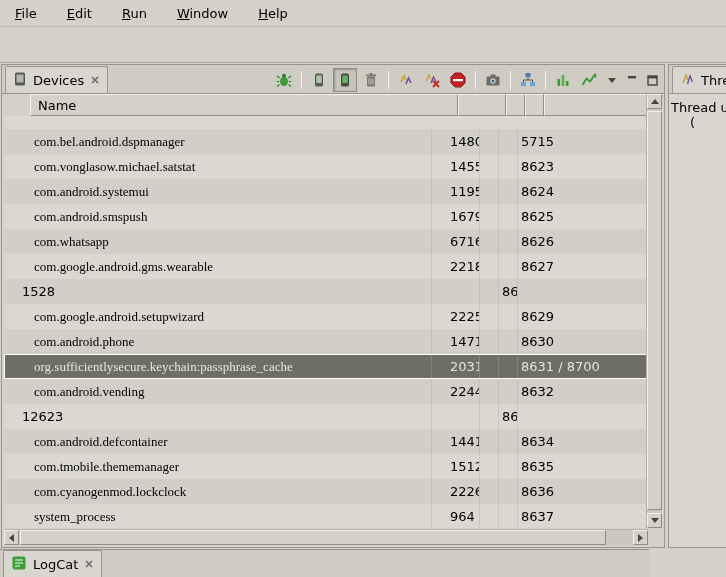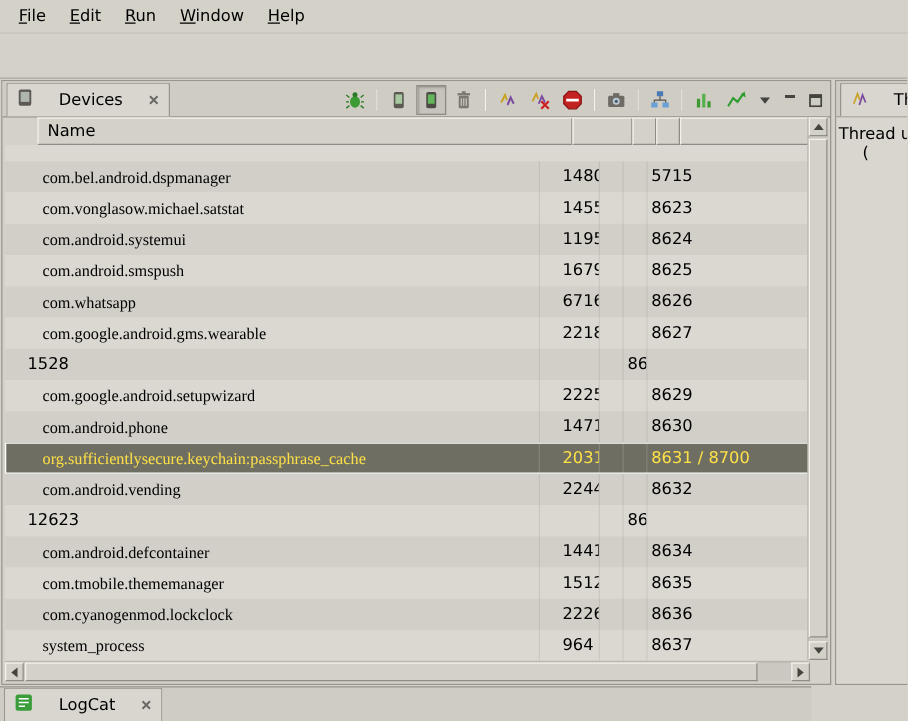--- a/index.html
+++ b/index.html
@@ -6,21 +6,21 @@
   html,body { width:726px; height:577px; overflow:hidden; }
   body {
     font-family:"DejaVu Sans","Liberation Sans",sans-serif;
     font-size:13px; color:#000; background:#d4d1c8;
   }
   .screen { position:relative; width:726px; height:577px; background:#d4d1c8; }
 
   
   .menubar {
     position:absolute; top:0; left:0; right:0; height:27px;
-    display:flex; align-items:center; padding-left:6px; gap:1px;
+    display:flex; align-items:center; padding-left:6px; gap:12px;
     background:#d4d1c8; border-bottom:1px solid #c1beb6;
   }
   .menu-item { padding:4px 9px; cursor:default; white-space:nowrap; }
   .menu-item::first-letter { text-decoration:underline; }
 
   
   .toolbar-strip {
     position:absolute; top:27px; left:0; right:0; height:36px;
     background:#d4d1c8; border-bottom:1px solid #aaa7a0;
   }
@@ -37,21 +37,21 @@
     border:1px solid #97958d; border-right:none; background:#d4d1c8; overflow:hidden;
   }
 
   
   .tabbar {
     position:absolute; top:0; left:0; right:0; height:29px;
     border-bottom:1px solid #97958d; display:flex; align-items:flex-end;
     background:#cfccc4;
   }
   .tab {
-    height:27px; display:flex; align-items:center; gap:21px; padding:0 8px;
+    height:27px; display:flex; align-items:center; gap:7px; padding:0 8px;
     border:1px solid #97958d; border-bottom:none; background:#d9d6cf;
     margin-left:3px; border-top-left-radius:2px; border-top-right-radius:2px;
     white-space:nowrap; cursor:default;
   }
   .tab .tab-label { white-space:nowrap; }
   .tab-close { display:flex; align-items:center; }
 
   
   .view-toolbar {
     position:absolute; right:3px; top:2px; height:26px;
@@ -97,21 +97,21 @@
   }
   .trow.dark { background:#d2cfc8; }
   .trow > div {
     height:100%; display:flex; align-items:center;
     border-right:1px solid rgba(0,0,0,0.07);
     overflow:hidden; white-space:nowrap;
   }
   .trow .tname { padding-left:30px;font-family:Liberation Serif, serif; }
   .trow .tpid  { padding-left:18px; }
   .trow .tport { padding-left:3px; }
-  .trow.selected { background:#6f6e62; color:#fde047; outline:1px solid #ffffff; outline-offset:-1px; }
+  .trow.selected { background:#6f6e62; color:#e5e5e5; outline:1px solid #ffffff; outline-offset:-1px; }
   .trow.selected > div { border-right-color:rgba(255,255,255,0.15); }
 
   
   .vscroll {
     position:absolute; top:29px; right:2px; width:16px; bottom:19px;
     background:#cbc8c1; border-left:1px solid #b3b0a9;
   }
   .sbtn {
     position:absolute; left:0; right:0; height:15px; background:#d4d1c8;
     border-top:1px solid #f3f1ec; border-left:1px solid #f3f1ec;

